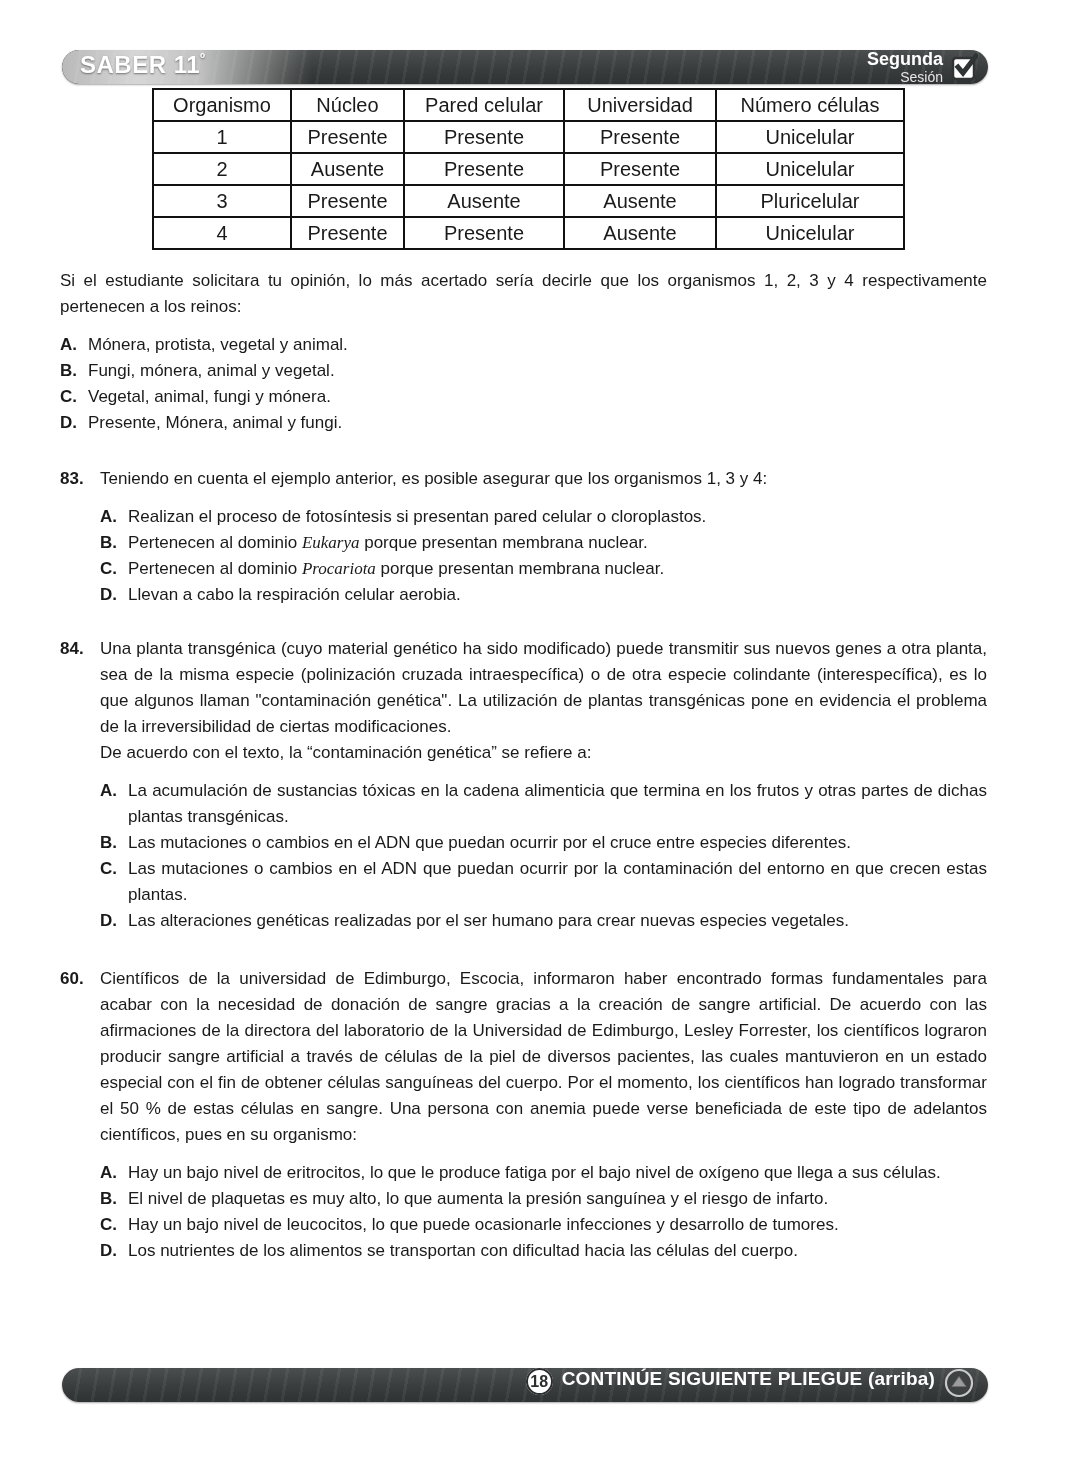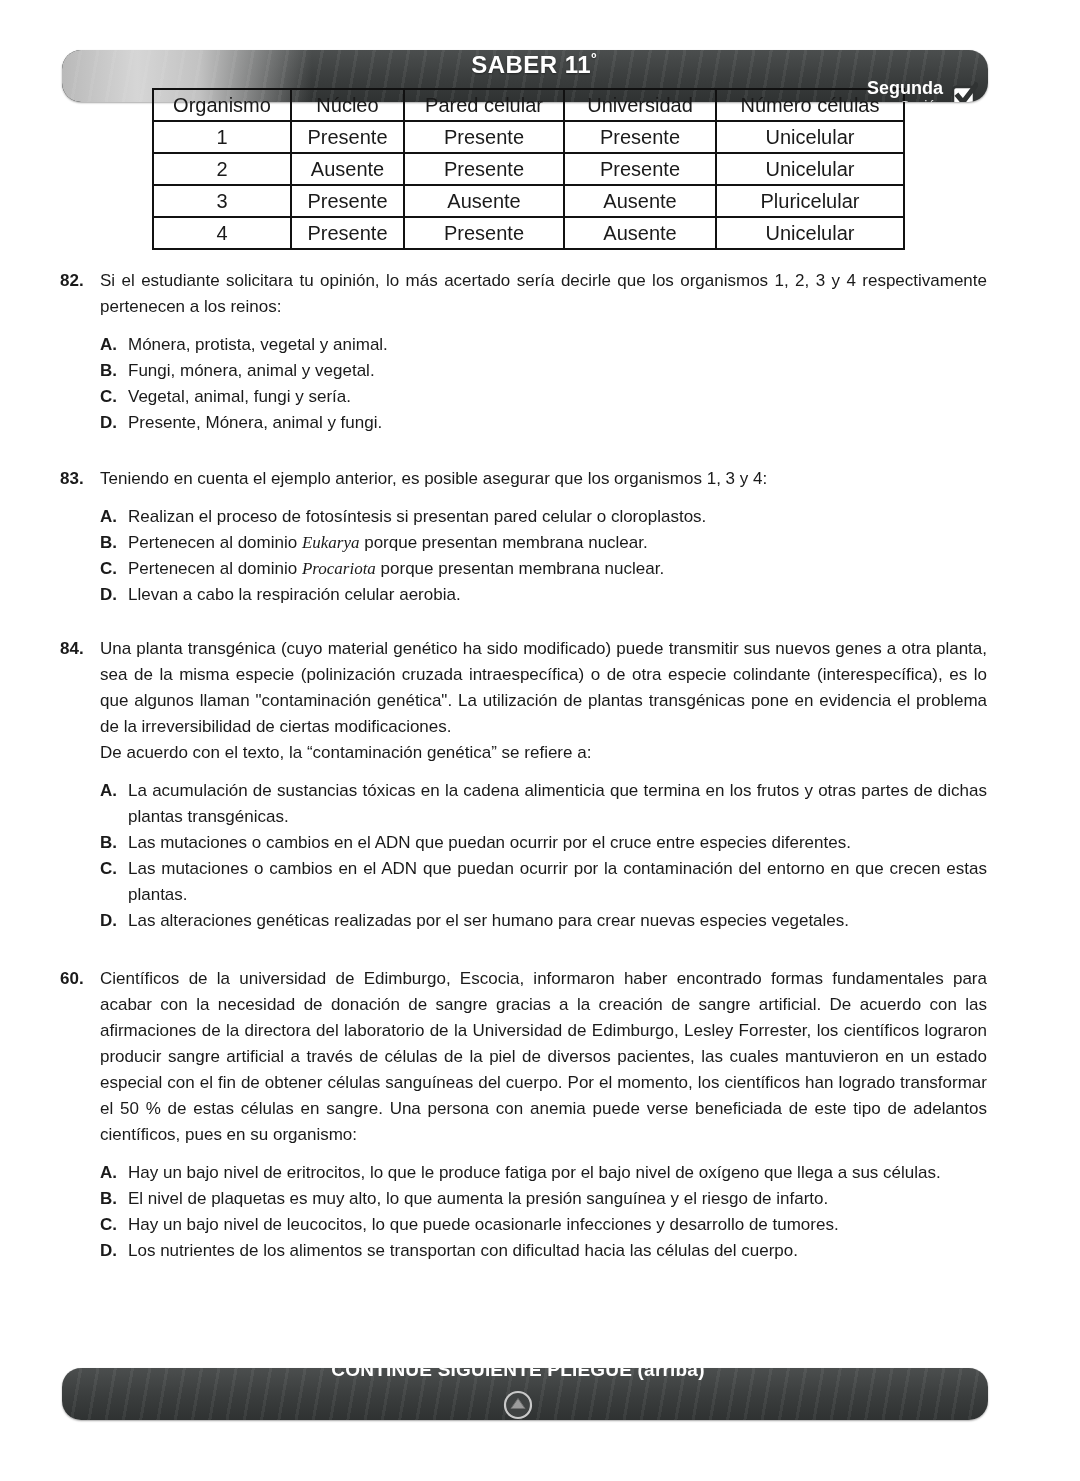--- a/index.html
+++ b/index.html
@@ -6,27 +6,26 @@
   .page{
     position:relative;
     width:1080px;height:1481px;
     background:#fff;
     font-family:"Liberation Sans", sans-serif;
     color:#1a1a1a;
     overflow:hidden;
   }
   
   .bar{
-    position:absolute;left:62px;width:926px;height:52px;
+    position:absolute;left:62px;width:926px;height:34px;
     border-radius:19px;
     background:linear-gradient(180deg,#4b4e4e 0%,#3a3d3d 55%,#2f3232 100%);
-    display:flex;align-items:center;
+    display:flex;
     overflow:hidden;
     box-shadow:0 1px 2px rgba(0,0,0,.35);
-    flex-direction:column;
   }
   .bar::after{
     content:"";position:absolute;inset:0;
     background:repeating-linear-gradient(100deg,
       rgba(255,255,255,.055) 0px, rgba(255,255,255,.055) 3px,
       transparent 3px, transparent 17px);
     pointer-events:none;
   }
   .header-bar{top:50px;}
   .footer-bar{top:1368px;justify-content:flex-end;gap:9px;padding-right:14px;box-sizing:border-box;}
@@ -165,35 +164,34 @@
         <td>4</td>
         <td>Presente</td>
         <td>Presente</td>
         <td>Ausente</td>
         <td>Unicelular</td>
       </tr>
     </tbody>
       </table>
 
     <div class="question q82">
-      <div class="qnum">82.</div>
       <div class="qbody">
         <p class="qpara">Si el estudiante solicitara tu opinión, lo más acertado sería decirle que los organismos 1, 2, 3 y 4 respectivamente pertenecen a los reinos:</p>
         <div class="options">
           <div class="option">
             <span class="oletter">A.</span>
             <span class="otext"><span>Mónera, protista, vegetal y animal.</span><span class="opt-italic"></span><span></span></span>
           </div>
           <div class="option">
             <span class="oletter">B.</span>
             <span class="otext"><span>Fungi, mónera, animal y vegetal.</span><span class="opt-italic"></span><span></span></span>
           </div>
           <div class="option">
             <span class="oletter">C.</span>
-            <span class="otext"><span>Vegetal, animal, fungi y sería.</span><span class="opt-italic"></span><span></span></span>
+            <span class="otext"><span>Vegetal, animal, fungi y mónera.</span><span class="opt-italic"></span><span></span></span>
           </div>
           <div class="option">
             <span class="oletter">D.</span>
             <span class="otext"><span>Presente, Mónera, animal y fungi.</span><span class="opt-italic"></span><span></span></span>
           </div>
         </div>
       </div>
     </div>
 
     <div class="question q83">

